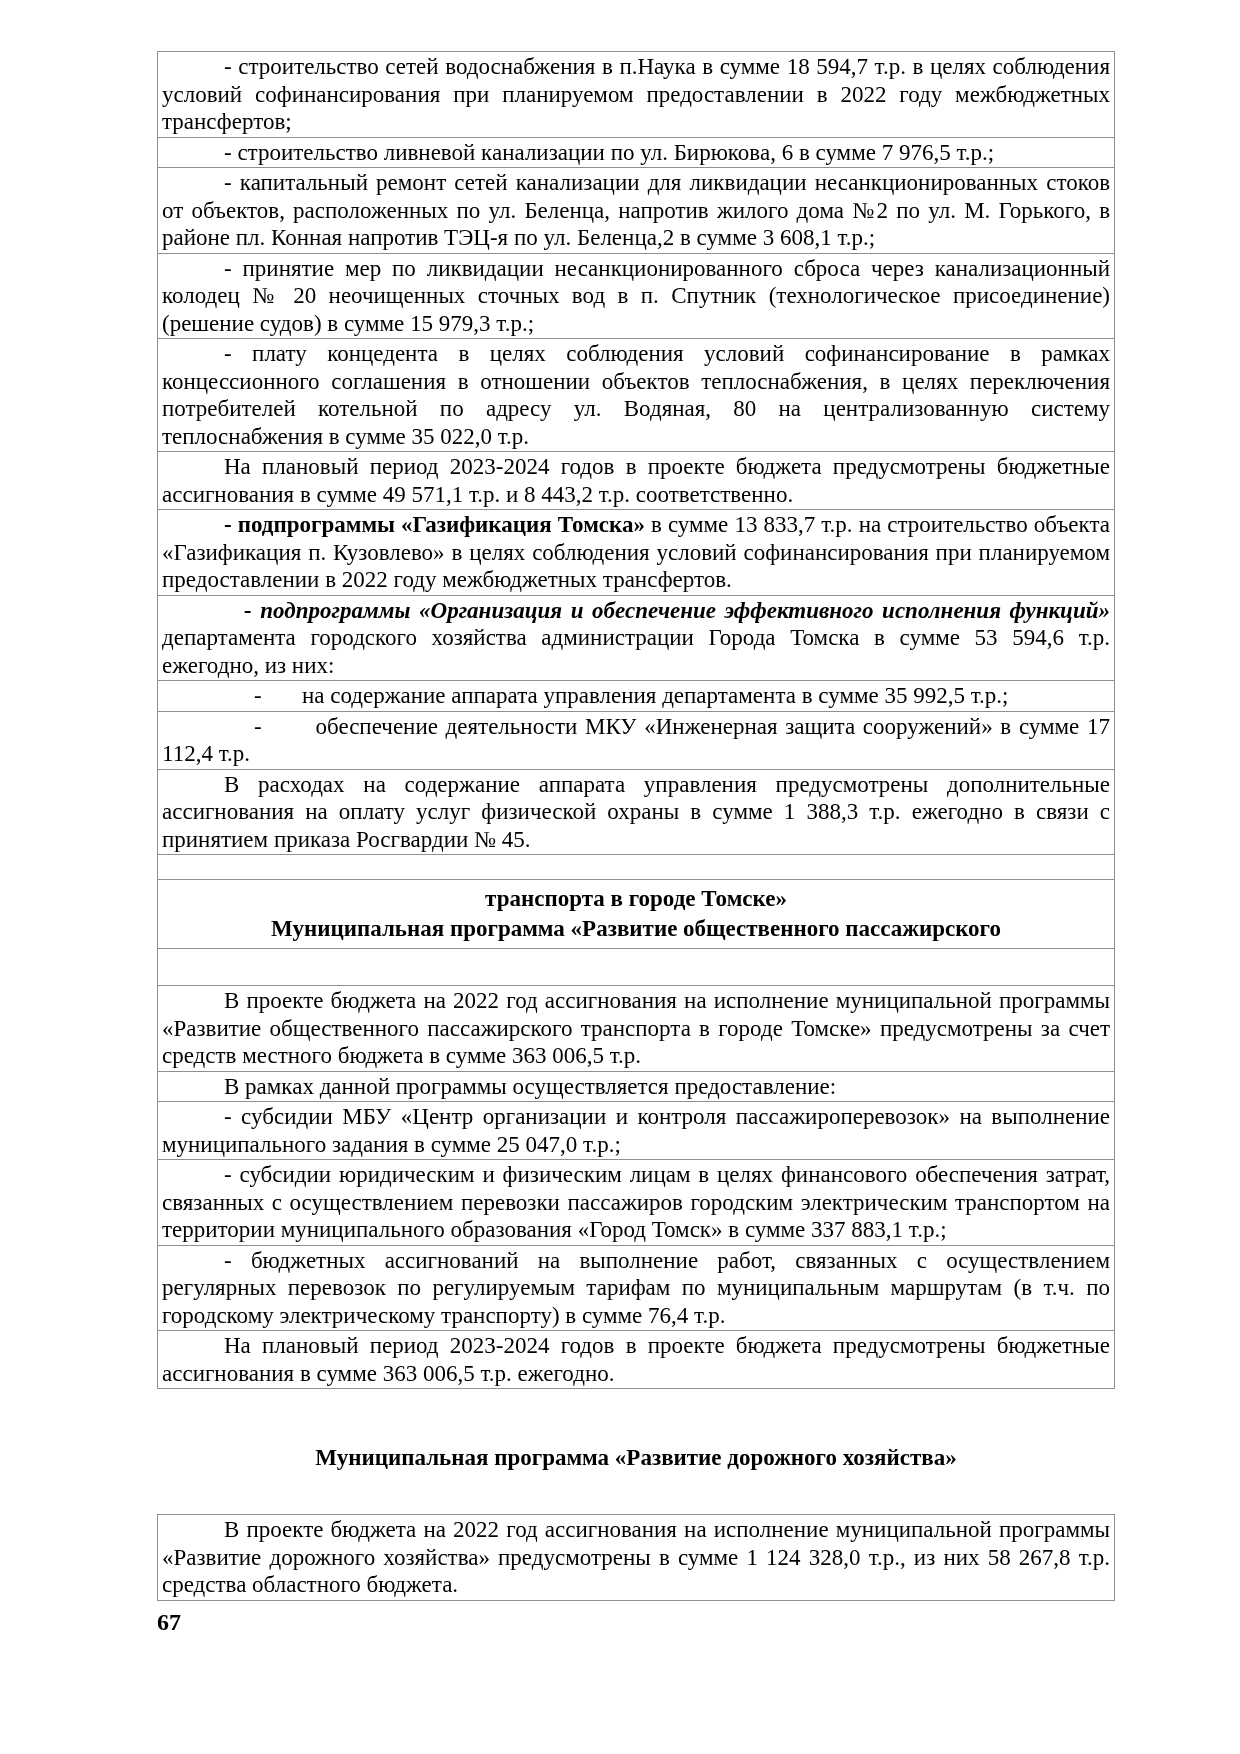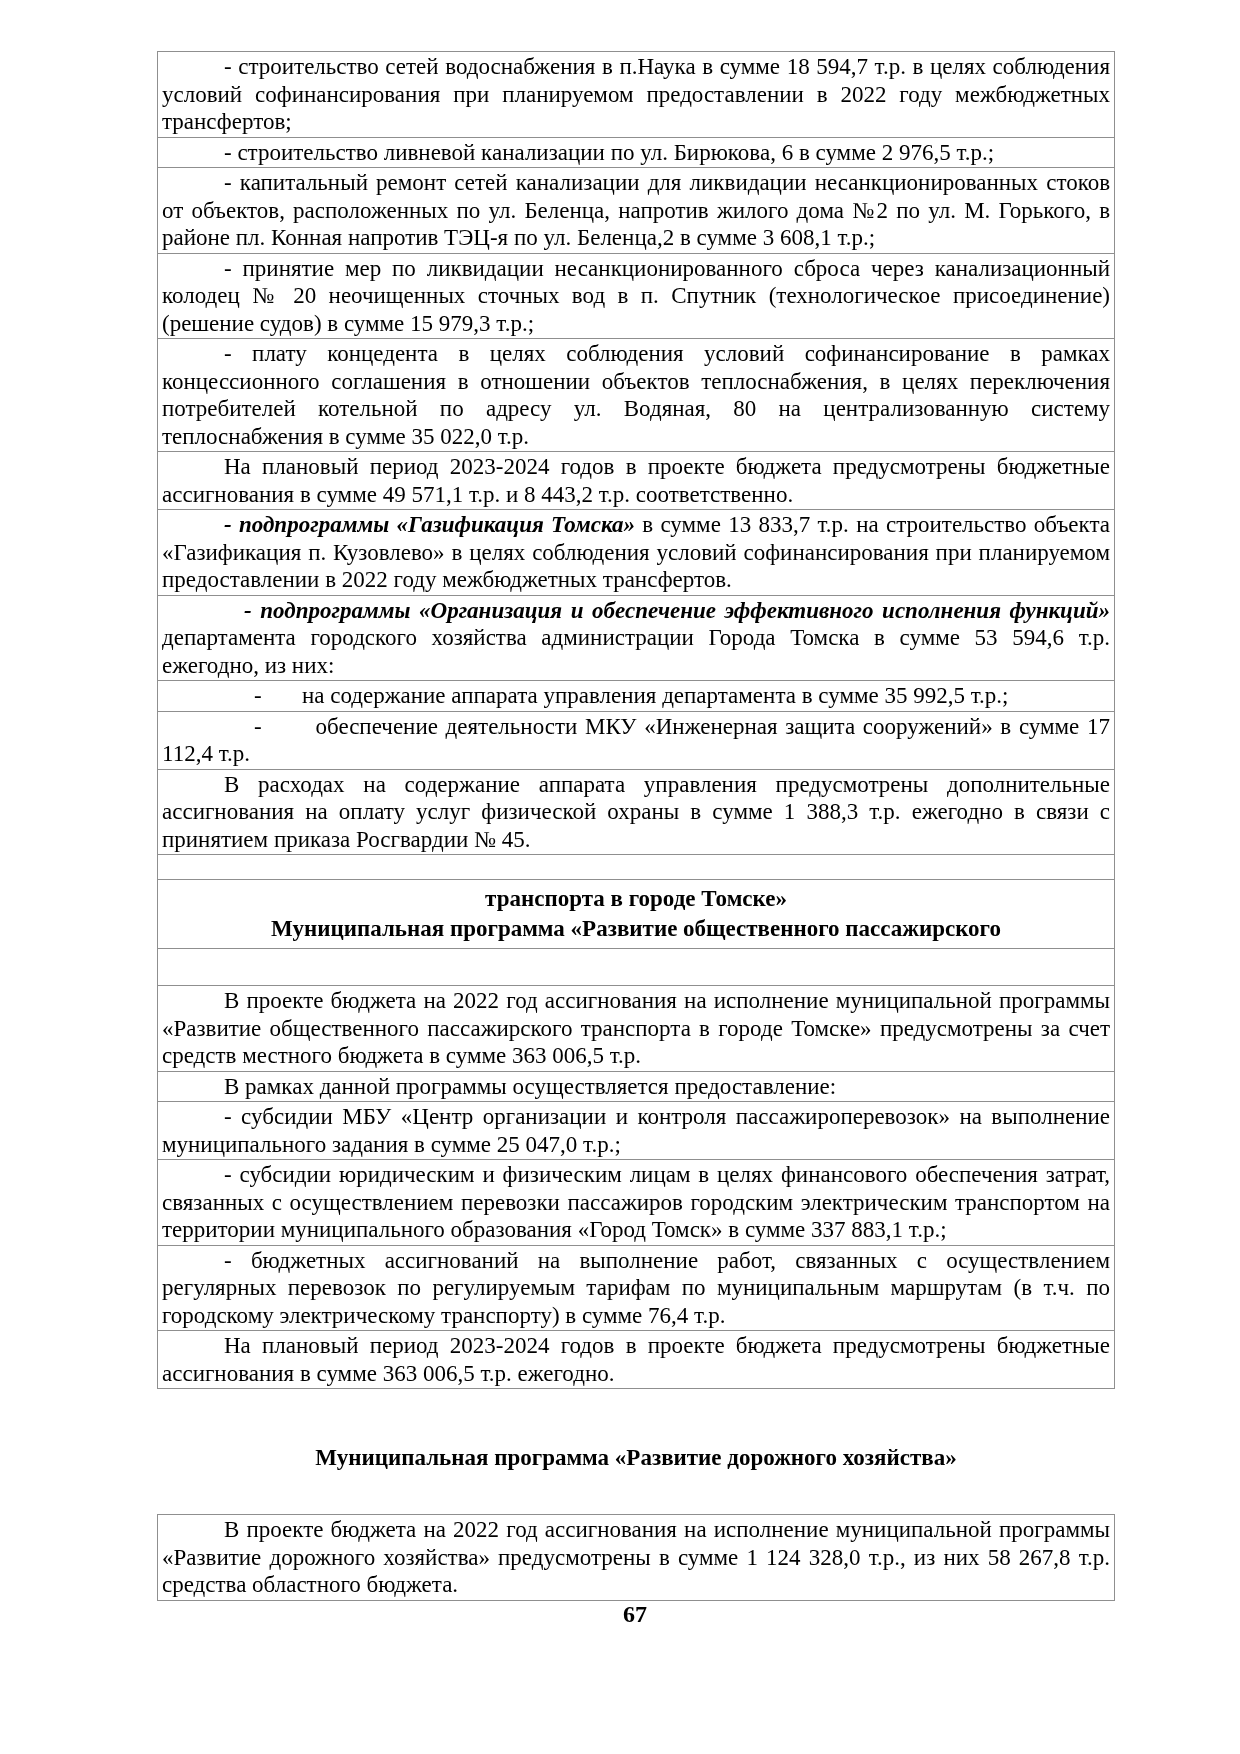--- a/index.html
+++ b/index.html
@@ -39,38 +39,39 @@
     font-weight: bold;
     font-size: 23px;
     line-height: 30px;
     padding: 4px 4px;
   }
   .spacer { padding: 0; }
   .size-sm { height: 26px; }
   .size-md { height: 38px; }
   .size-lg { height: 50px; }
   .page-number-row {
-    text-align: center;
+    margin-top: 8px;
+    text-align: left;
     font-weight: bold;
     font-size: 24px;
     padding-right: 2px;
   }
 </style>
 </head>
 <body>
 
 <div class="text-column">
   <div>
       <div class="block para boxed indent-first"><span>- строительство сетей водоснабжения в п.Наука в сумме 18 594,7 т.р. в целях соблюдения условий софинансирования при планируемом предоставлении в 2022 году межбюджетных трансфертов;</span></div>
-      <div class="block para boxed indent-first"><span>- строительство ливневой канализации по ул. Бирюкова, 6 в сумме 2 976,5 т.р.;</span></div>
+      <div class="block para boxed indent-first"><span>- строительство ливневой канализации по ул. Бирюкова, 6 в сумме 7 976,5 т.р.;</span></div>
       <div class="block para boxed indent-first"><span>- капитальный ремонт сетей канализации для ликвидации несанкционированных стоков от объектов, расположенных по ул. Беленца, напротив жилого дома №2 по ул. М. Горького, в районе пл. Конная напротив ТЭЦ-я по ул. Беленца,2 в сумме 3 608,1 т.р.;</span></div>
       <div class="block para boxed indent-first"><span>- принятие мер по ликвидации несанкционированного сброса через канализационный колодец № 20 неочищенных сточных вод в п. Спутник (технологическое присоединение) (решение судов) в сумме 15 979,3 т.р.;</span></div>
       <div class="block para boxed indent-first"><span>- плату концедента в целях соблюдения условий софинансирование в рамках концессионного соглашения в отношении объектов теплоснабжения, в целях переключения потребителей котельной по адресу ул. Водяная, 80 на централизованную систему теплоснабжения в сумме 35 022,0 т.р.</span></div>
       <div class="block para boxed indent-first"><span>На плановый период 2023-2024 годов в проекте бюджета предусмотрены бюджетные ассигнования в сумме 49 571,1 т.р. и 8 443,2 т.р. соответственно.</span></div>
-      <div class="block para boxed indent-first"><span style="font-weight: bold; font-style: italic;">- подпрограммы «Газификация Томска»</span><span> в сумме 13 833,7 т.р. на строительство объекта «Газификация п. Кузовлево» в целях соблюдения условий софинансирования при планируемом предоставлении в 2022 году межбюджетных трансфертов.</span></div>
+      <div class="block para boxed indent-first"><span style="font-weight: bold; ">- подпрограммы «Газификация Томска»</span><span> в сумме 13 833,7 т.р. на строительство объекта «Газификация п. Кузовлево» в целях соблюдения условий софинансирования при планируемом предоставлении в 2022 году межбюджетных трансфертов.</span></div>
       <div class="block para boxed indent-first"><span style="font-weight: bold; font-style: italic; margin-left: 20px;">- подпрограммы «Организация и обеспечение эффективного исполнения функций»</span><span> департамента городского хозяйства администрации Города Томска в сумме 53 594,6 т.р. ежегодно, из них:</span></div>
       <div class="block para boxed indent-list"><span>-&nbsp;&nbsp;&nbsp;&nbsp;&nbsp;&nbsp;&nbsp;на содержание аппарата управления департамента в сумме 35 992,5 т.р.;</span></div>
       <div class="block para boxed indent-list"><span>-&nbsp;&nbsp;&nbsp;&nbsp;&nbsp;&nbsp;&nbsp;обеспечение деятельности МКУ «Инженерная защита сооружений» в сумме 17 112,4 т.р.</span></div>
       <div class="block para boxed indent-first"><span>В расходах на содержание аппарата управления предусмотрены дополнительные ассигнования на оплату услуг физической охраны в сумме 1 388,3 т.р. ежегодно в связи с принятием приказа Росгвардии № 45.</span></div>
       <div class="block spacer boxed size-sm"></div>
       <div class="block heading boxed">
         <div>транспорта в городе Томске»</div>
         <div>Муниципальная программа «Развитие общественного пассажирского</div>
       </div>
       <div class="block spacer boxed size-md"></div>

